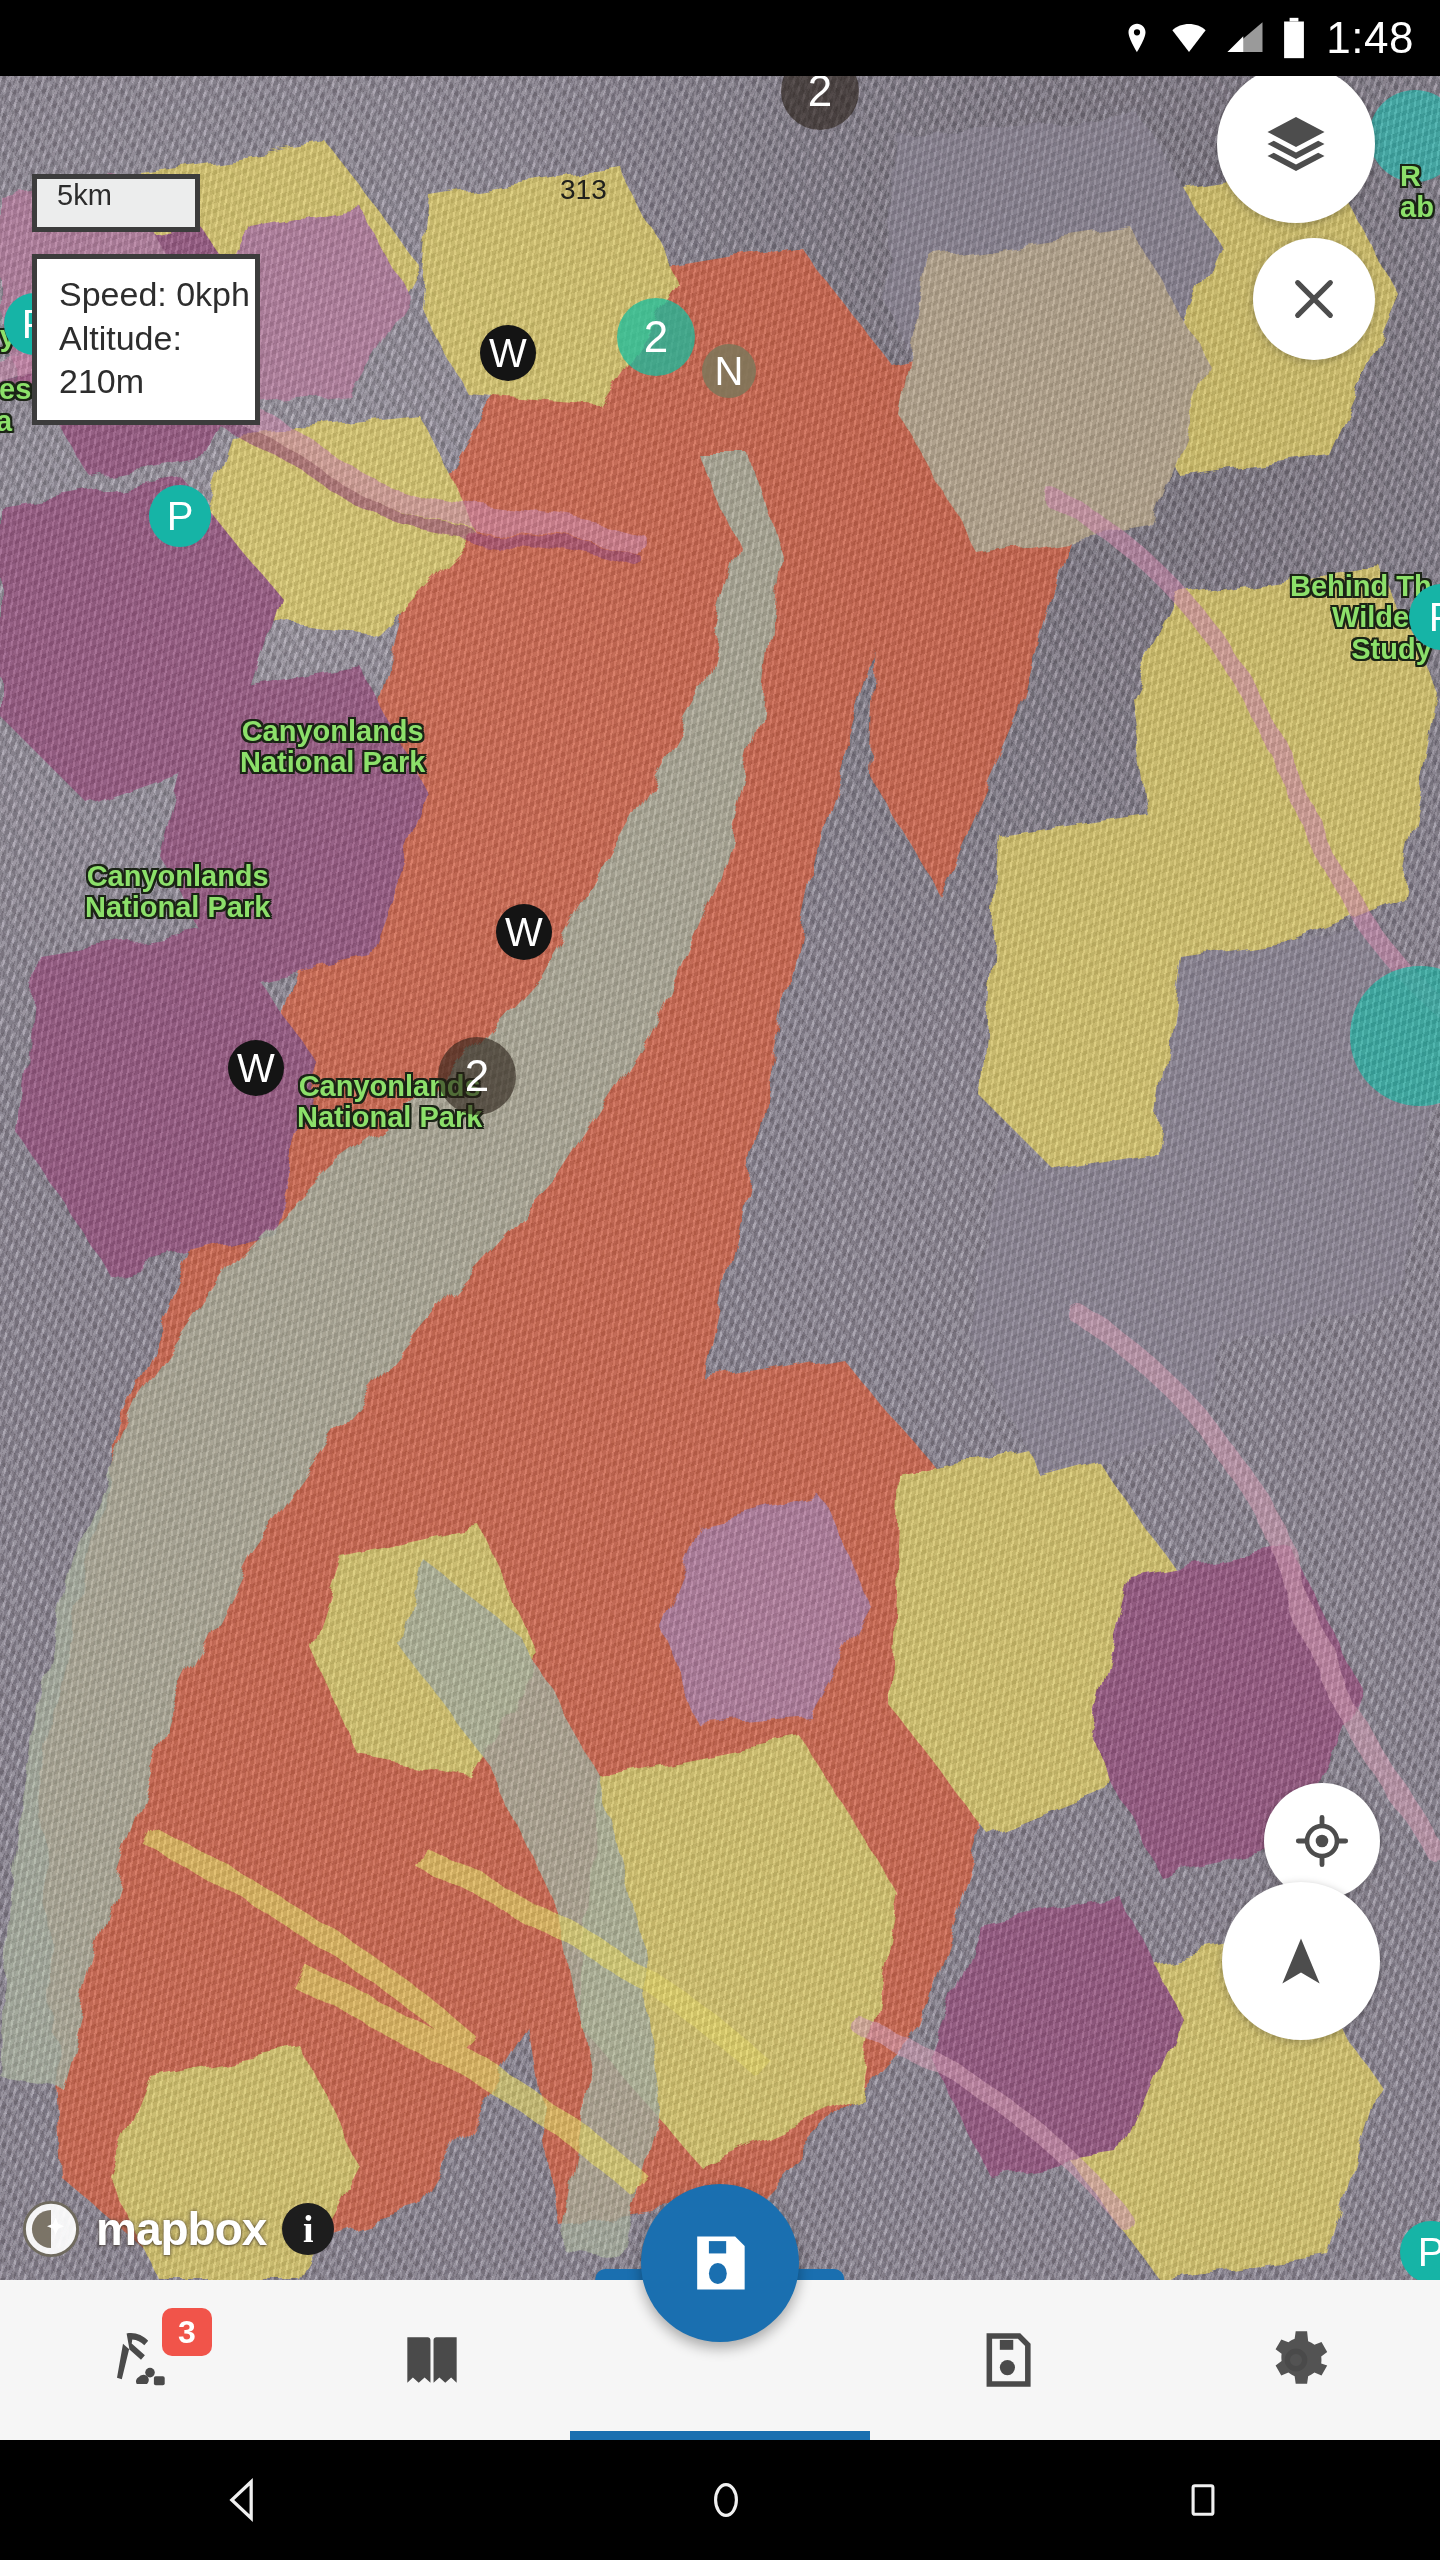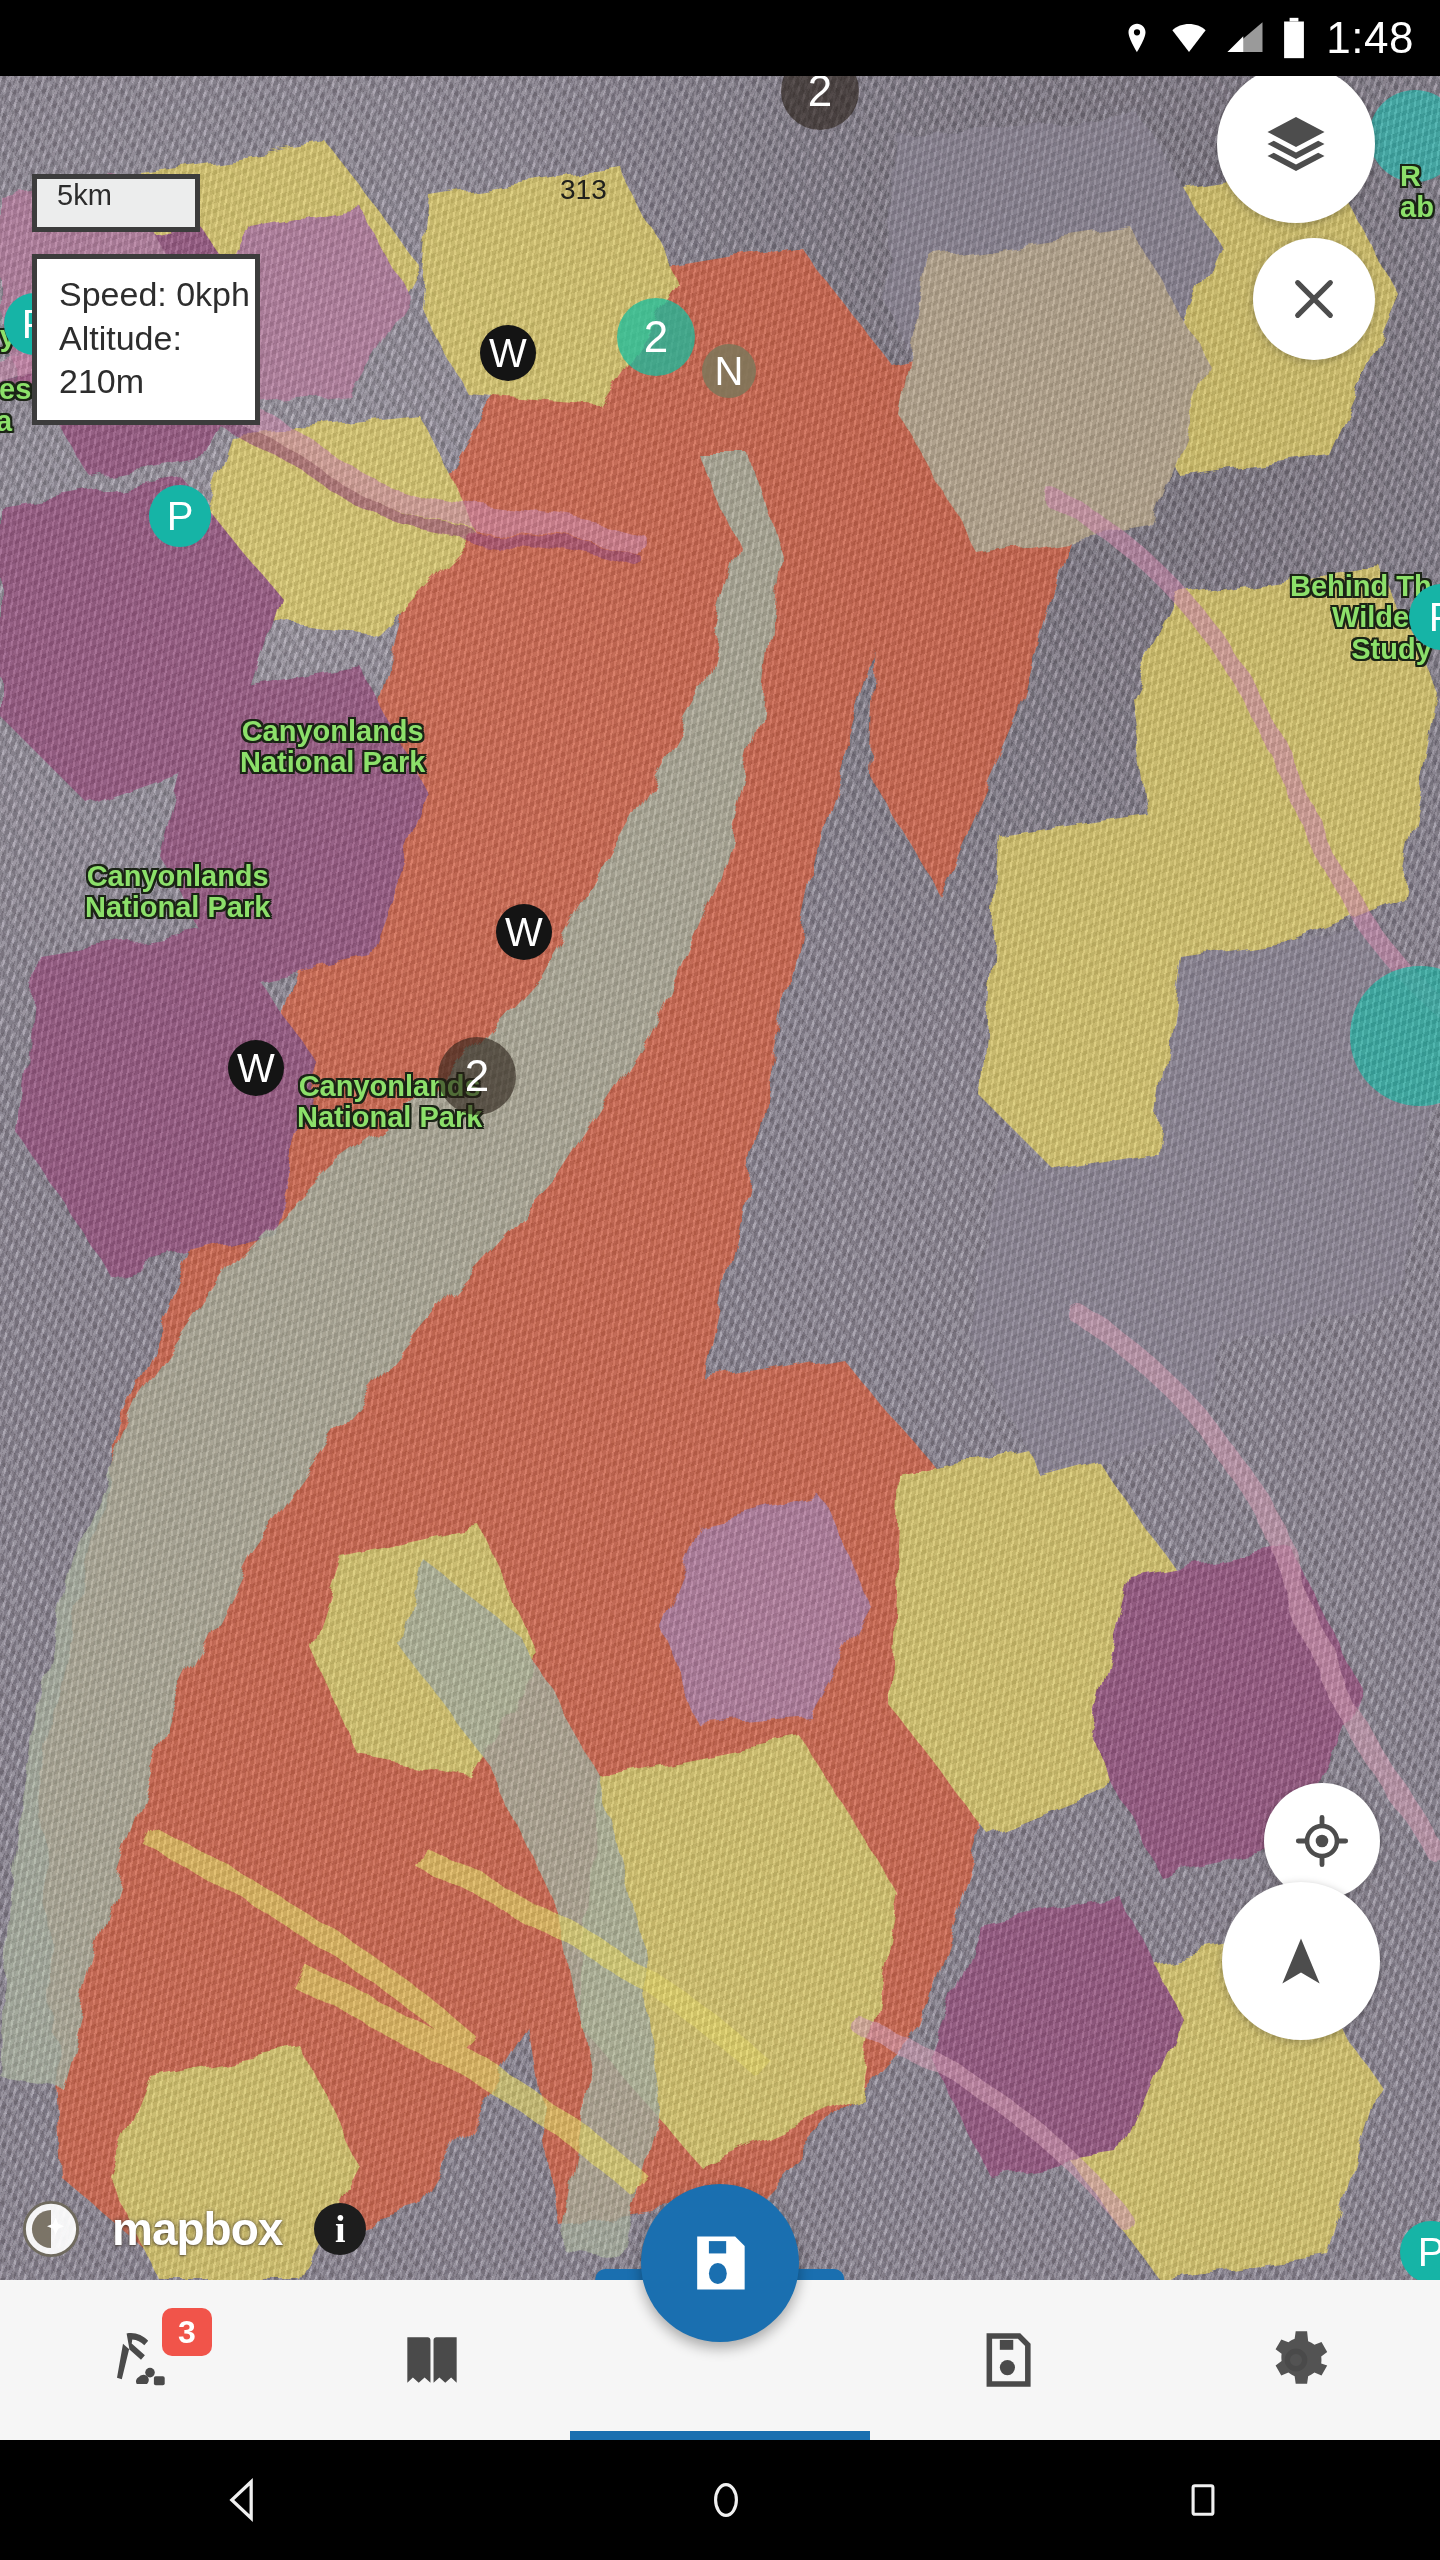--- a/index.html
+++ b/index.html
@@ -83,21 +83,21 @@
   .telemetry div{ font-size:34px; color:#2d2d2d; line-height:1.28; }
 
   
   .fabround{
     position:absolute; border-radius:50%; background:#fff;
     display:flex; align-items:center; justify-content:center; z-index:25;
     box-shadow:0 2px 8px rgba(0,0,0,.26);
   }
 
   
-  .attrib{ position:absolute; left:22px; bottom:22px; display:flex; align-items:center; gap:32px; z-index:22;}
+  .attrib{ position:absolute; left:22px; bottom:22px; display:flex; align-items:center; gap:16px; z-index:22;}
   .mapbox-wordmark{
     font-size:46px; font-weight:bold; color:#fff; letter-spacing:-1px; line-height:1;
     text-shadow:0 0 4px rgba(60,50,40,.65), 0 1px 2px rgba(60,50,40,.6);
   }
   .info-btn{
     width:52px; height:52px; border-radius:50%; background:#1d1d1d;
     display:flex; align-items:center; justify-content:center; color:#fff;
     font-size:38px; font-weight:bold; font-family:"Liberation Serif", serif;
   }
 

